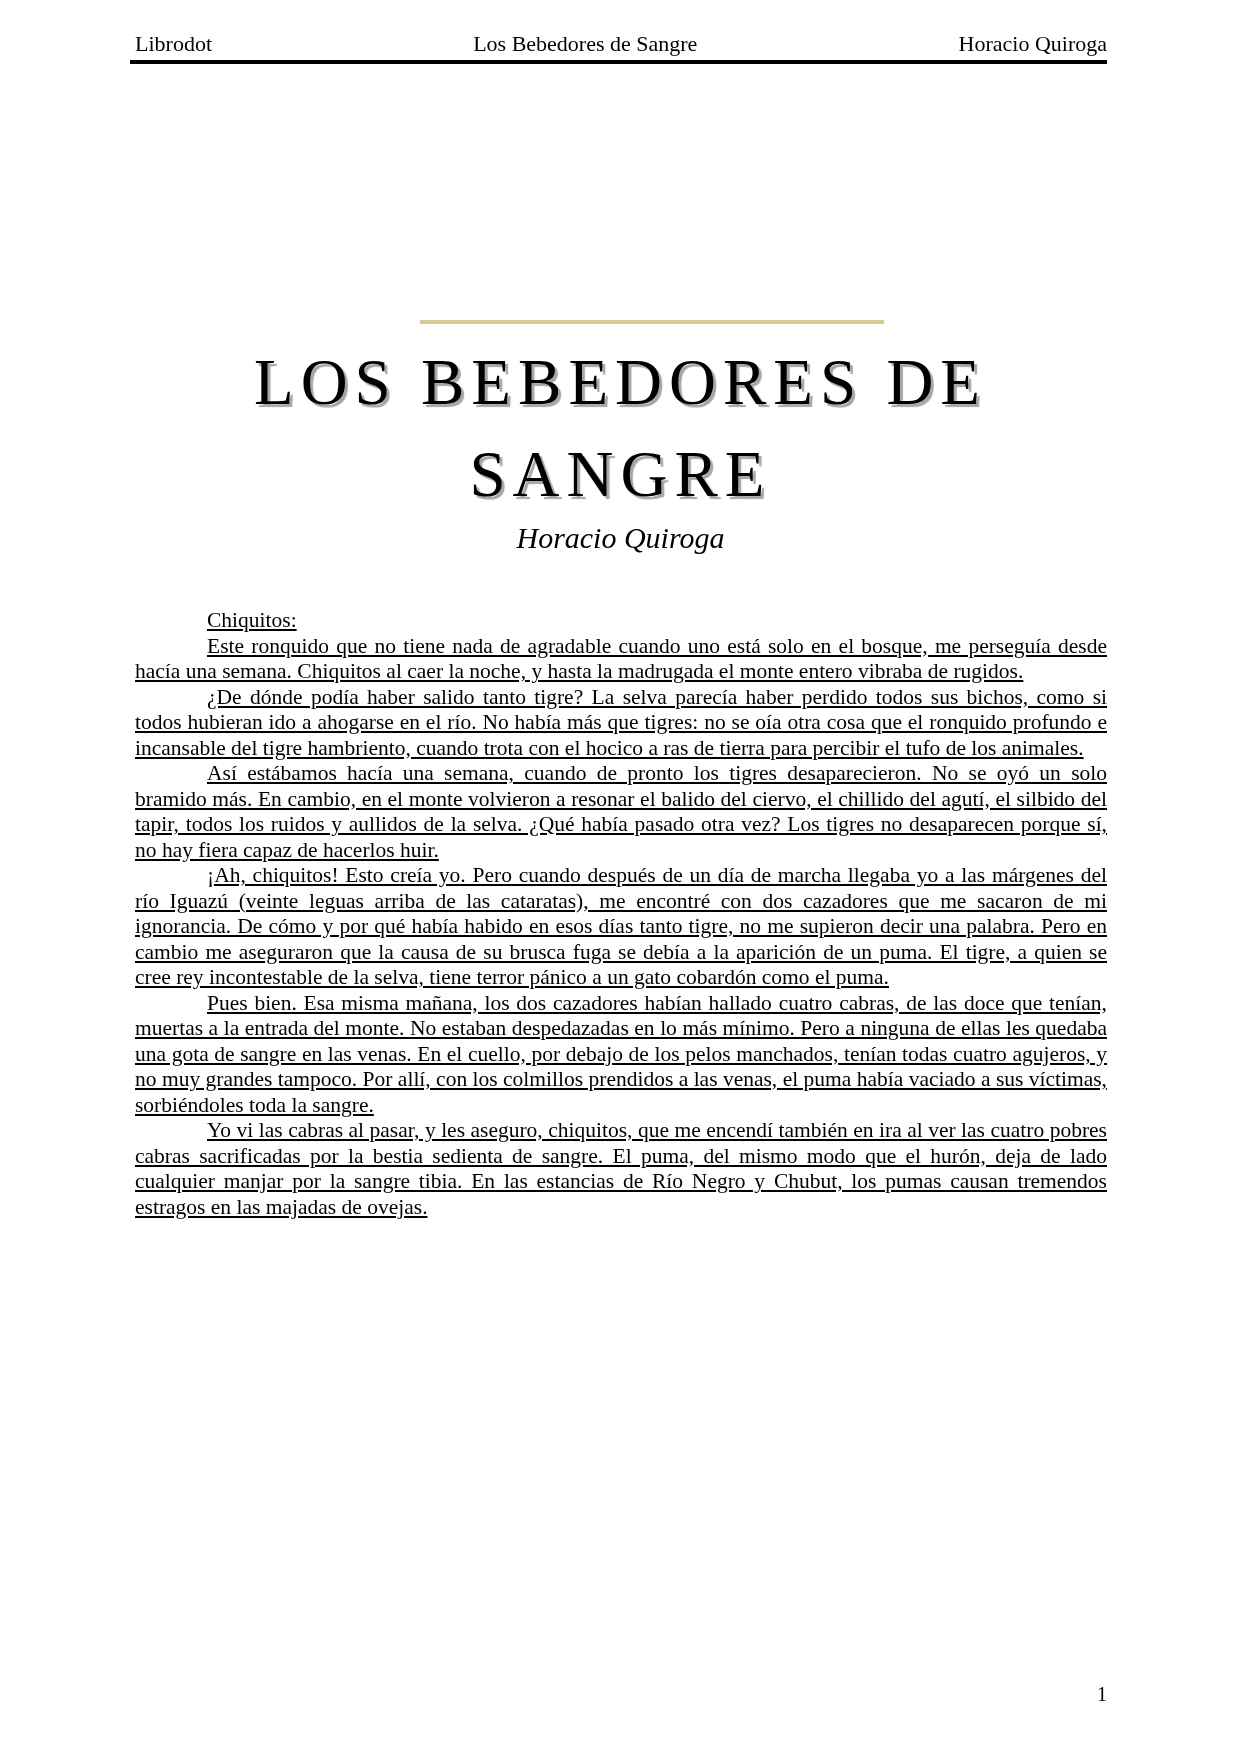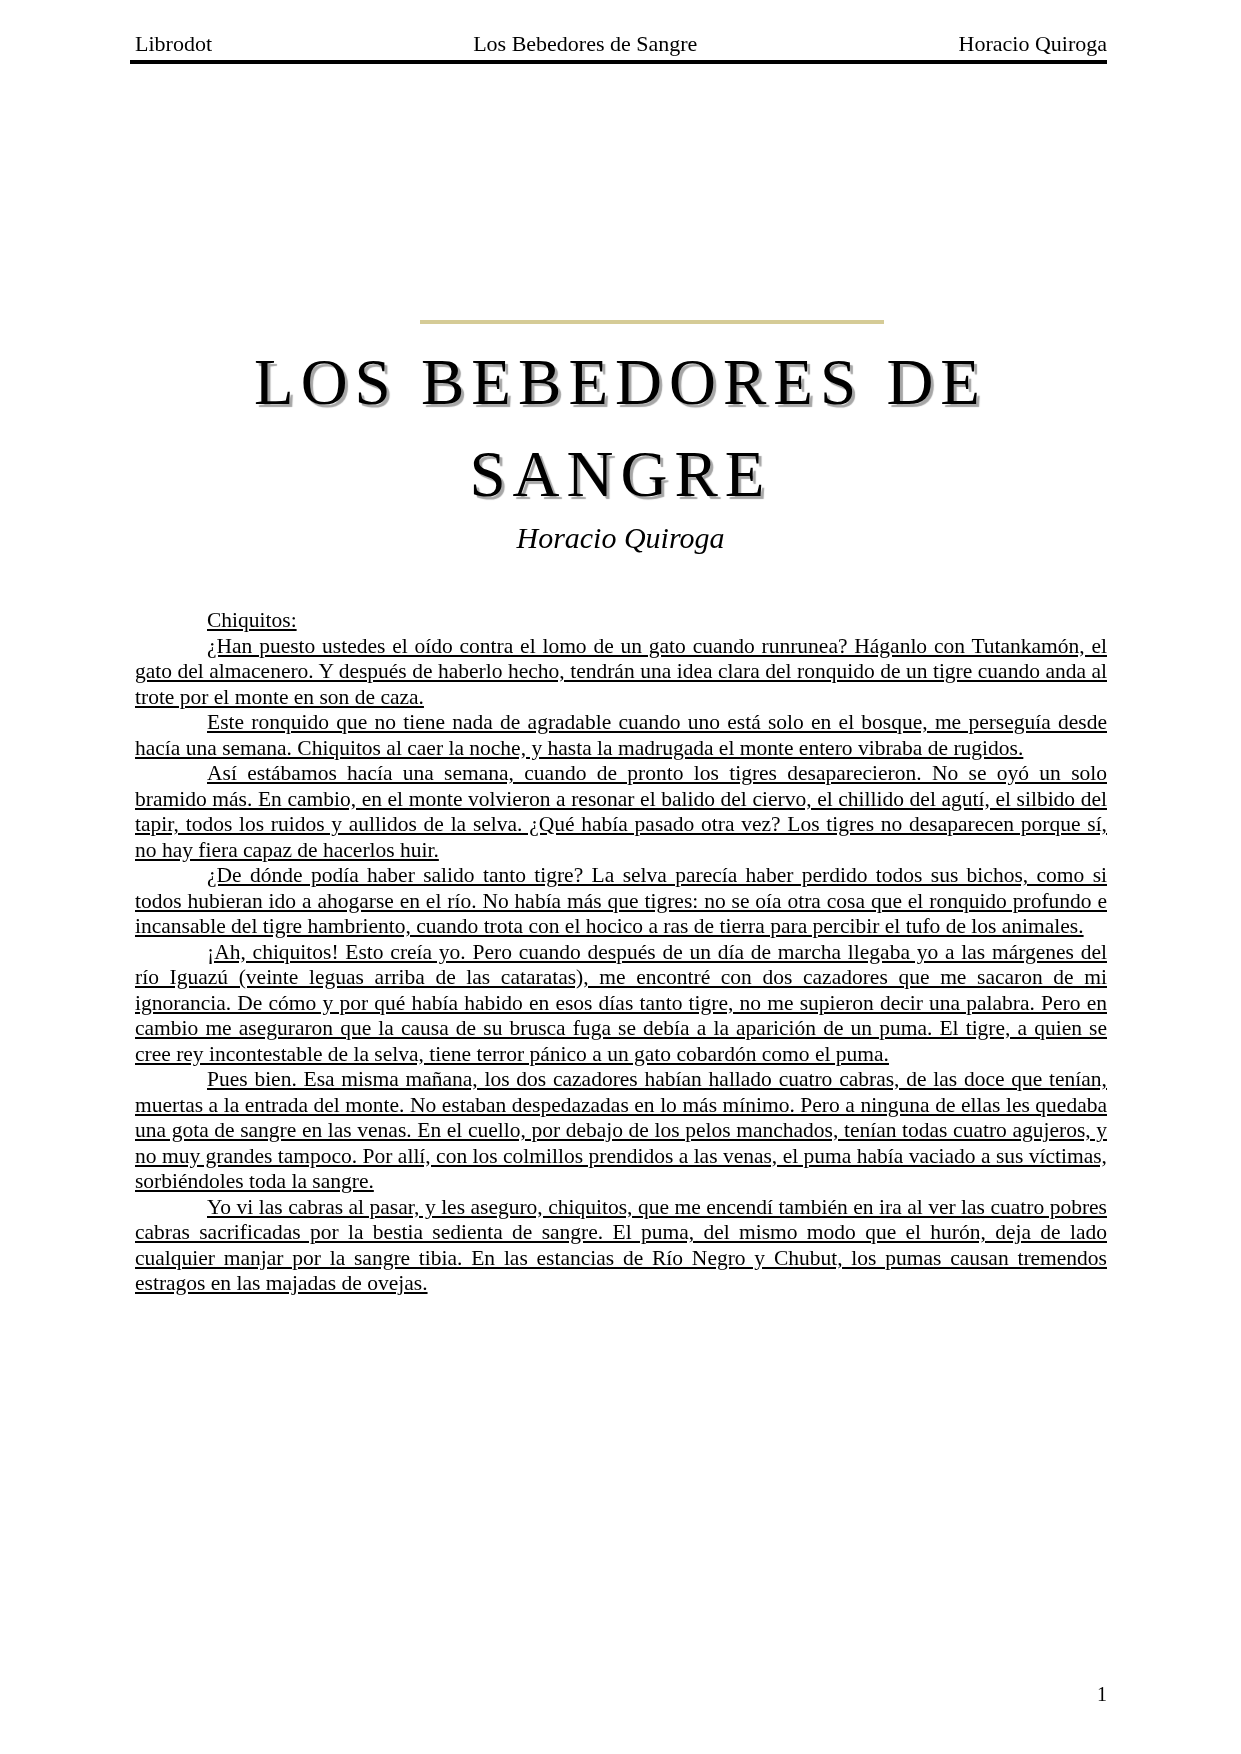--- a/index.html
+++ b/index.html
@@ -105,24 +105,23 @@
   <div class="logo-underline"></div>
 
   <div class="doc-title">
     <span class="doc-title-inner">LOS BEBEDORES DE SANGRE</span>
   </div>
 
   <div class="doc-author">Horacio Quiroga</div>
 
   <div class="body-text">
     <p>Chiquitos:</p>
-    <p>¿Han puesto ustedes el oído contra el lomo de un gato cuando runrunea? Háganlo con Tutankamón, el gato del almacenero. Y después de haberlo hecho, tendrán una idea clara del ronquido de un tigre cuando anda al trote por el monte en son de caza.</p>
     <p>Este ronquido que no tiene nada de agradable cuando uno está solo en el bosque, me perseguía desde hacía una semana. Chiquitos al caer la noche, y hasta la madrugada el monte entero vibraba de rugidos.</p>
+    <p>¿De dónde podía haber salido tanto tigre? La selva parecía haber perdido todos sus bichos, como si todos hubieran ido a ahogarse en el río. No había más que tigres: no se oía otra cosa que el ronquido profundo e incansable del tigre hambriento, cuando trota con el hocico a ras de tierra para percibir el tufo de los animales.</p>
     <p>Así estábamos hacía una semana, cuando de pronto los tigres desaparecieron. No se oyó un solo bramido más. En cambio, en el monte volvieron a resonar el balido del ciervo, el chillido del agutí, el silbido del tapir, todos los ruidos y aullidos de la selva. ¿Qué había pasado otra vez? Los tigres no desaparecen porque sí, no hay fiera capaz de hacerlos huir.</p>
-    <p>¿De dónde podía haber salido tanto tigre? La selva parecía haber perdido todos sus bichos, como si todos hubieran ido a ahogarse en el río. No había más que tigres: no se oía otra cosa que el ronquido profundo e incansable del tigre hambriento, cuando trota con el hocico a ras de tierra para percibir el tufo de los animales.</p>
     <p>¡Ah, chiquitos! Esto creía yo. Pero cuando después de un día de marcha llegaba yo a las márgenes del río Iguazú (veinte leguas arriba de las cataratas), me encontré con dos cazadores que me sacaron de mi ignorancia. De cómo y por qué había habido en esos días tanto tigre, no me supieron decir una palabra. Pero en cambio me aseguraron que la causa de su brusca fuga se debía a la aparición de un puma. El tigre, a quien se cree rey incontestable de la selva, tiene terror pánico a un gato cobardón como el puma.</p>
     <p>Pues bien. Esa misma mañana, los dos cazadores habían hallado cuatro cabras, de las doce que tenían, muertas a la entrada del monte. No estaban despedazadas en lo más mínimo. Pero a ninguna de ellas les quedaba una gota de sangre en las venas. En el cuello, por debajo de los pelos manchados, tenían todas cuatro agujeros, y no muy grandes tampoco. Por allí, con los colmillos prendidos a las venas, el puma había vaciado a sus víctimas, sorbiéndoles toda la sangre.</p>
     <p>Yo vi las cabras al pasar, y les aseguro, chiquitos, que me encendí también en ira al ver las cuatro pobres cabras sacrificadas por la bestia sedienta de sangre. El puma, del mismo modo que el hurón, deja de lado cualquier manjar por la sangre tibia. En las estancias de Río Negro y Chubut, los pumas causan tremendos estragos en las majadas de ovejas.</p>
   </div>
 
   <div class="page-number">1</div>
 
 </div>
 
 </body></html>

